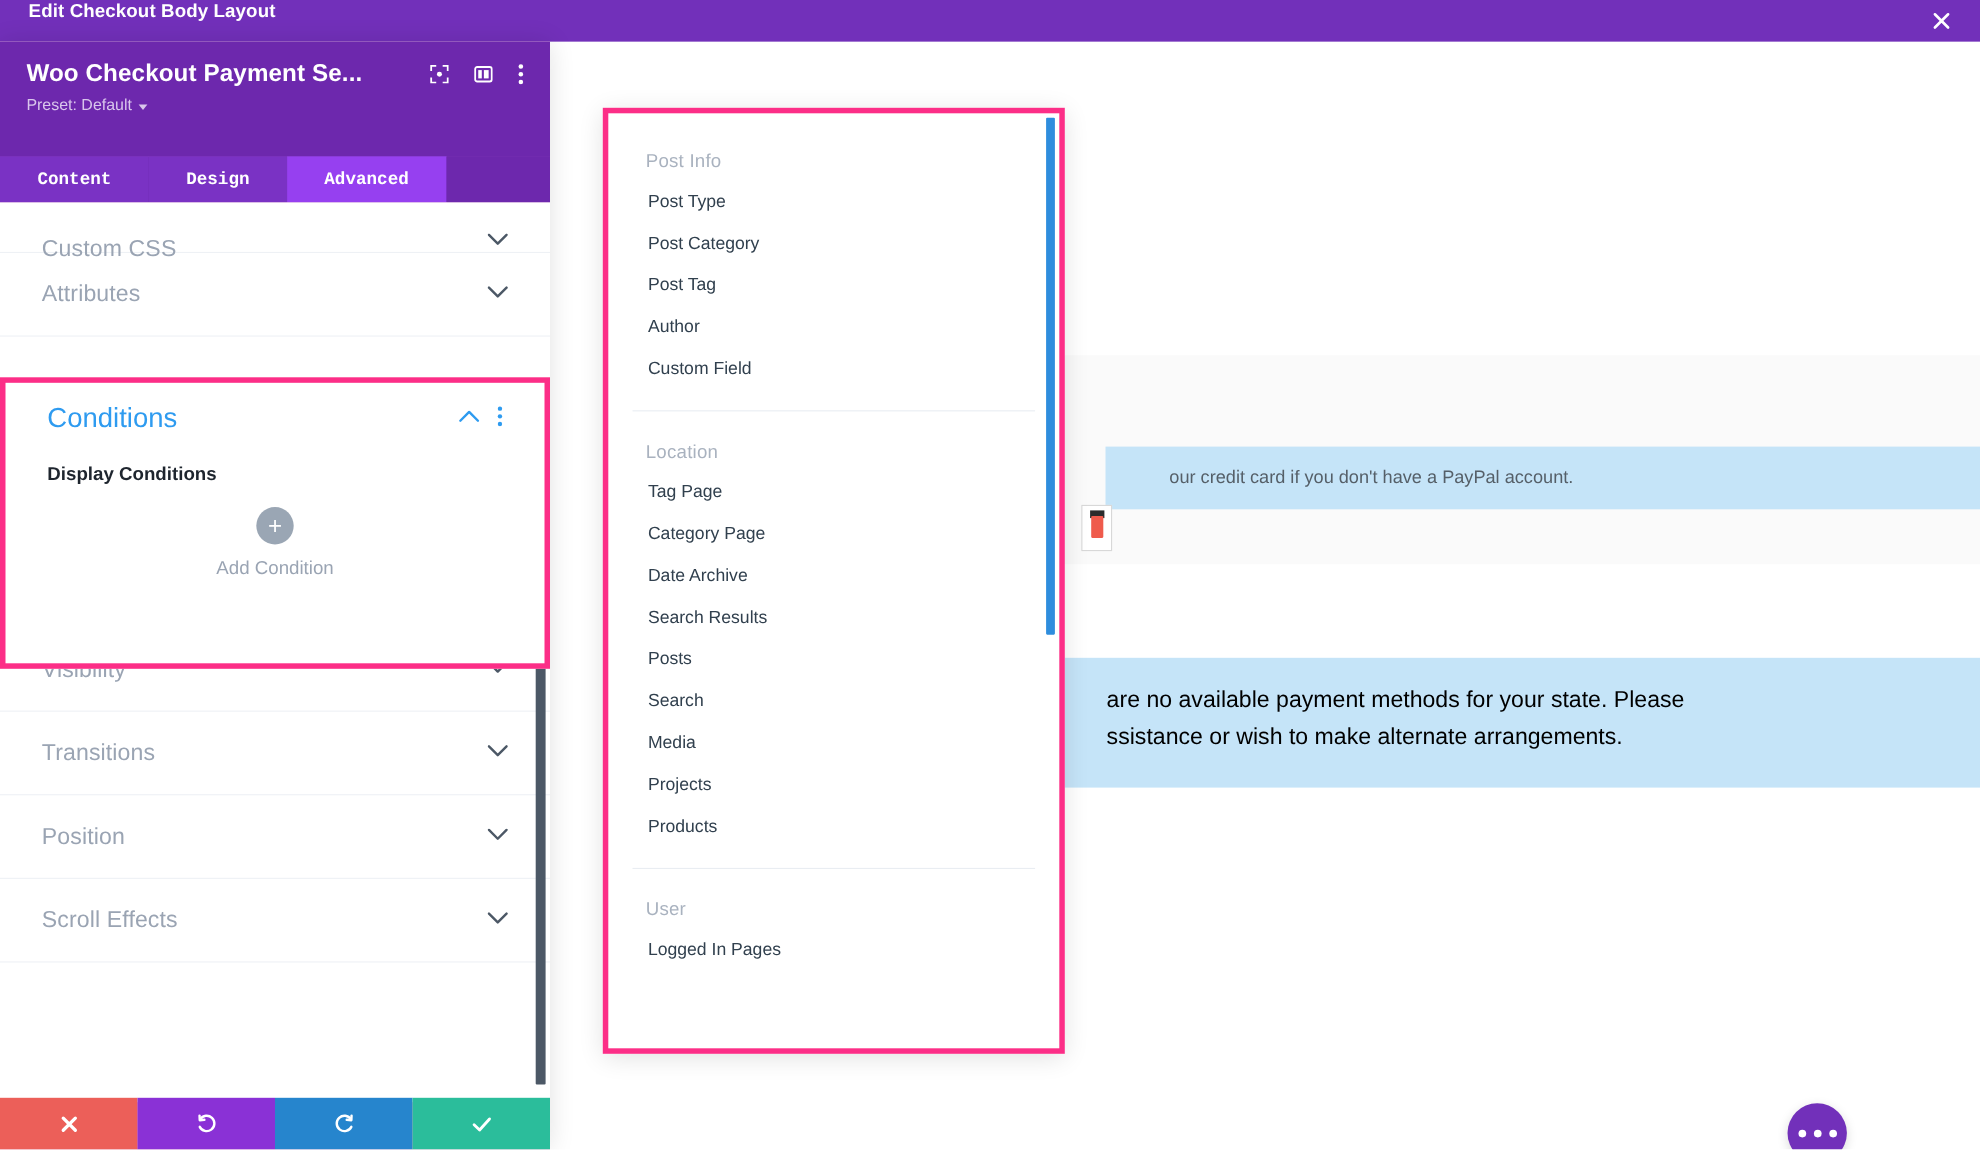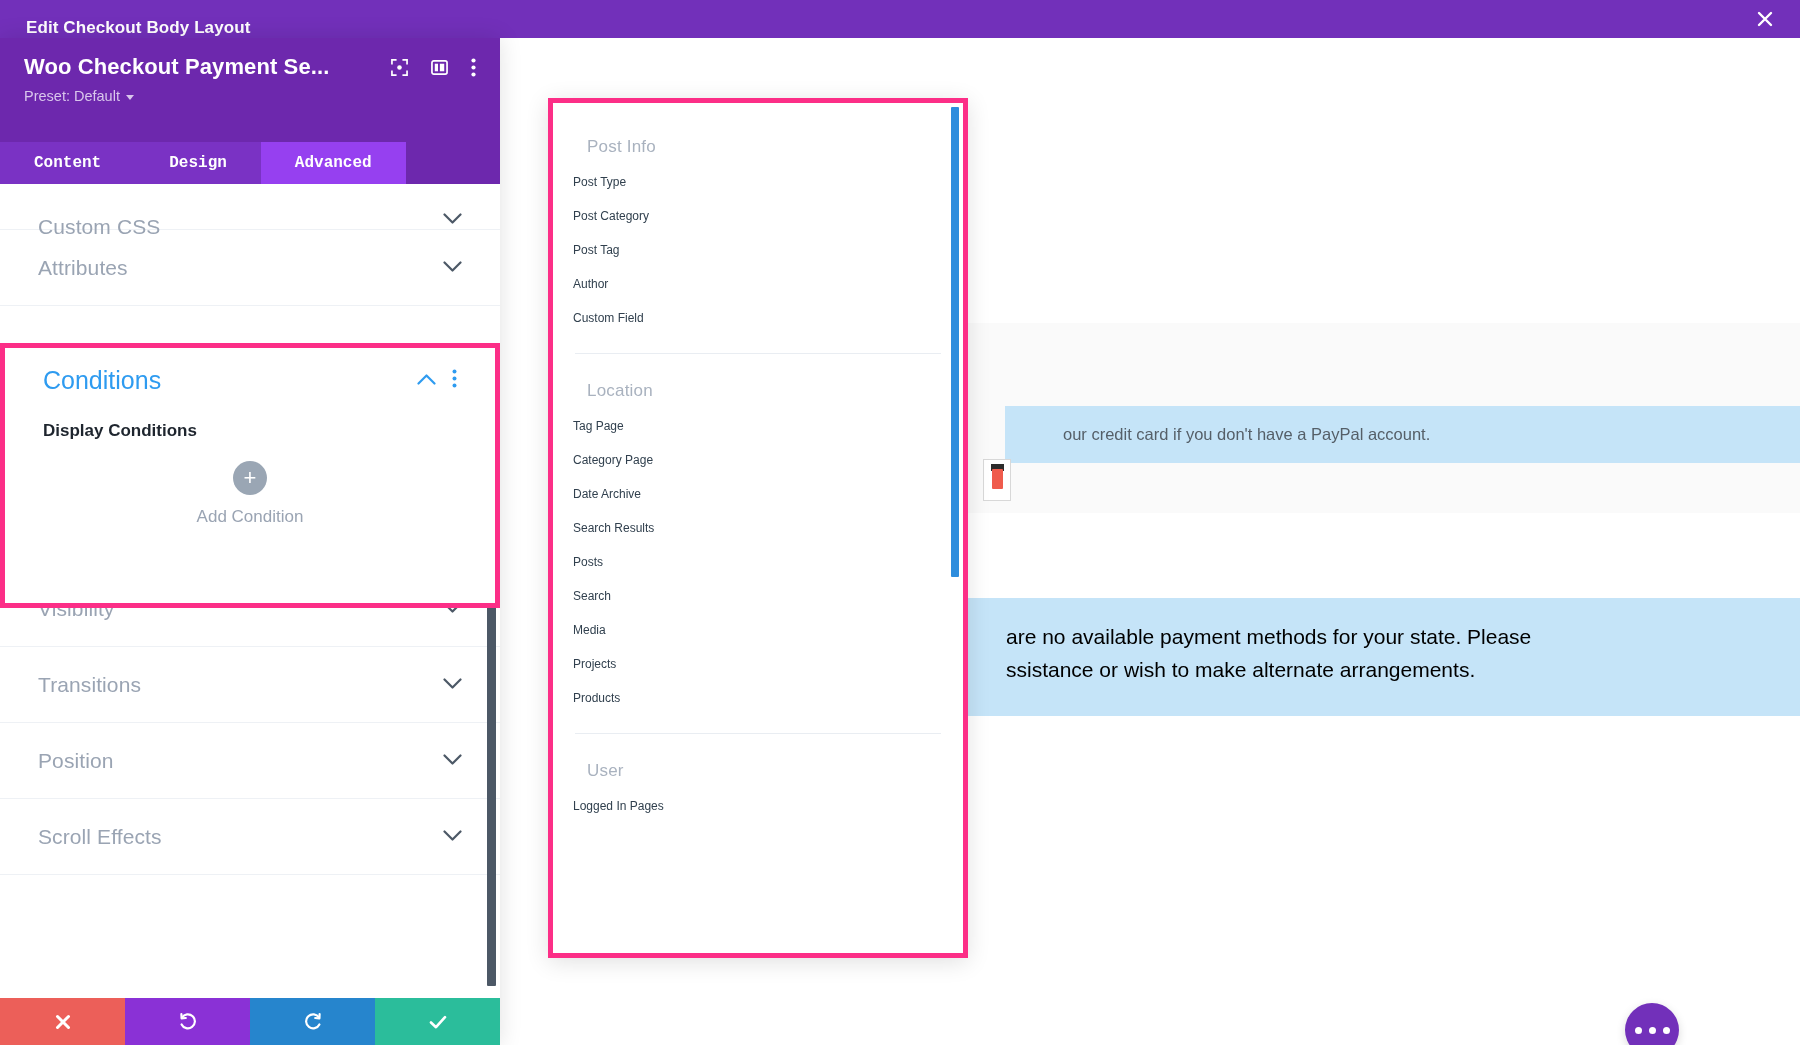--- a/index.html
+++ b/index.html
@@ -8,21 +8,21 @@
     font-family: "Liberation Sans", sans-serif;
     background: #ffffff;
     overflow: hidden;
   }
   #root { position: relative; width: 1800px; height: 1045px; background:#fff; }
 
   
   .titlebar {
     position: absolute; left:0; top:0; width:1800px; height:38px;
     background:#7230ba; color:#fff;
-    display:flex; align-items:flex-end;
+    display:flex; align-items:flex-start;
   }
   .titlebar .title {
     font-size: 17px; font-weight: 700; letter-spacing:.1px;
     margin-left: 26px;
   }
   .titlebar .close {
     position:absolute; right:22px; top:50%; transform:translateY(-50%);
     width:26px; height:26px; display:flex; align-items:center; justify-content:center;
     cursor:pointer;
   }
@@ -165,21 +165,21 @@
   .dd-scroll {
     position:absolute; right:4px; top:4px; width:8px; height:470px; background:#2e8ddd;
     border-radius:1px;
   }
   .dd-inner { padding: 25px 0 0 0; height:100%; overflow:hidden; }
   .dd-group { padding: 0 0 0 0; }
   .dd-head {
     font-size:17px; color:#a9b2bf; padding: 9px 34px 8px 34px; letter-spacing:.2px;
   }
   .dd-item {
-    font-size:12px; color:#31404e; padding: 10px 20px; cursor:pointer;
+    font-size:16px; color:#31404e; padding: 10px 36px; cursor:pointer;
   }
   .dd-sep { height:1px; background:#e9edf2; margin: 18px 22px; }
 </style>
 </head>
 <body>
 
 <div id="root">
 
   <div class="titlebar">
     <div class="title">Edit Checkout Body Layout</div>

